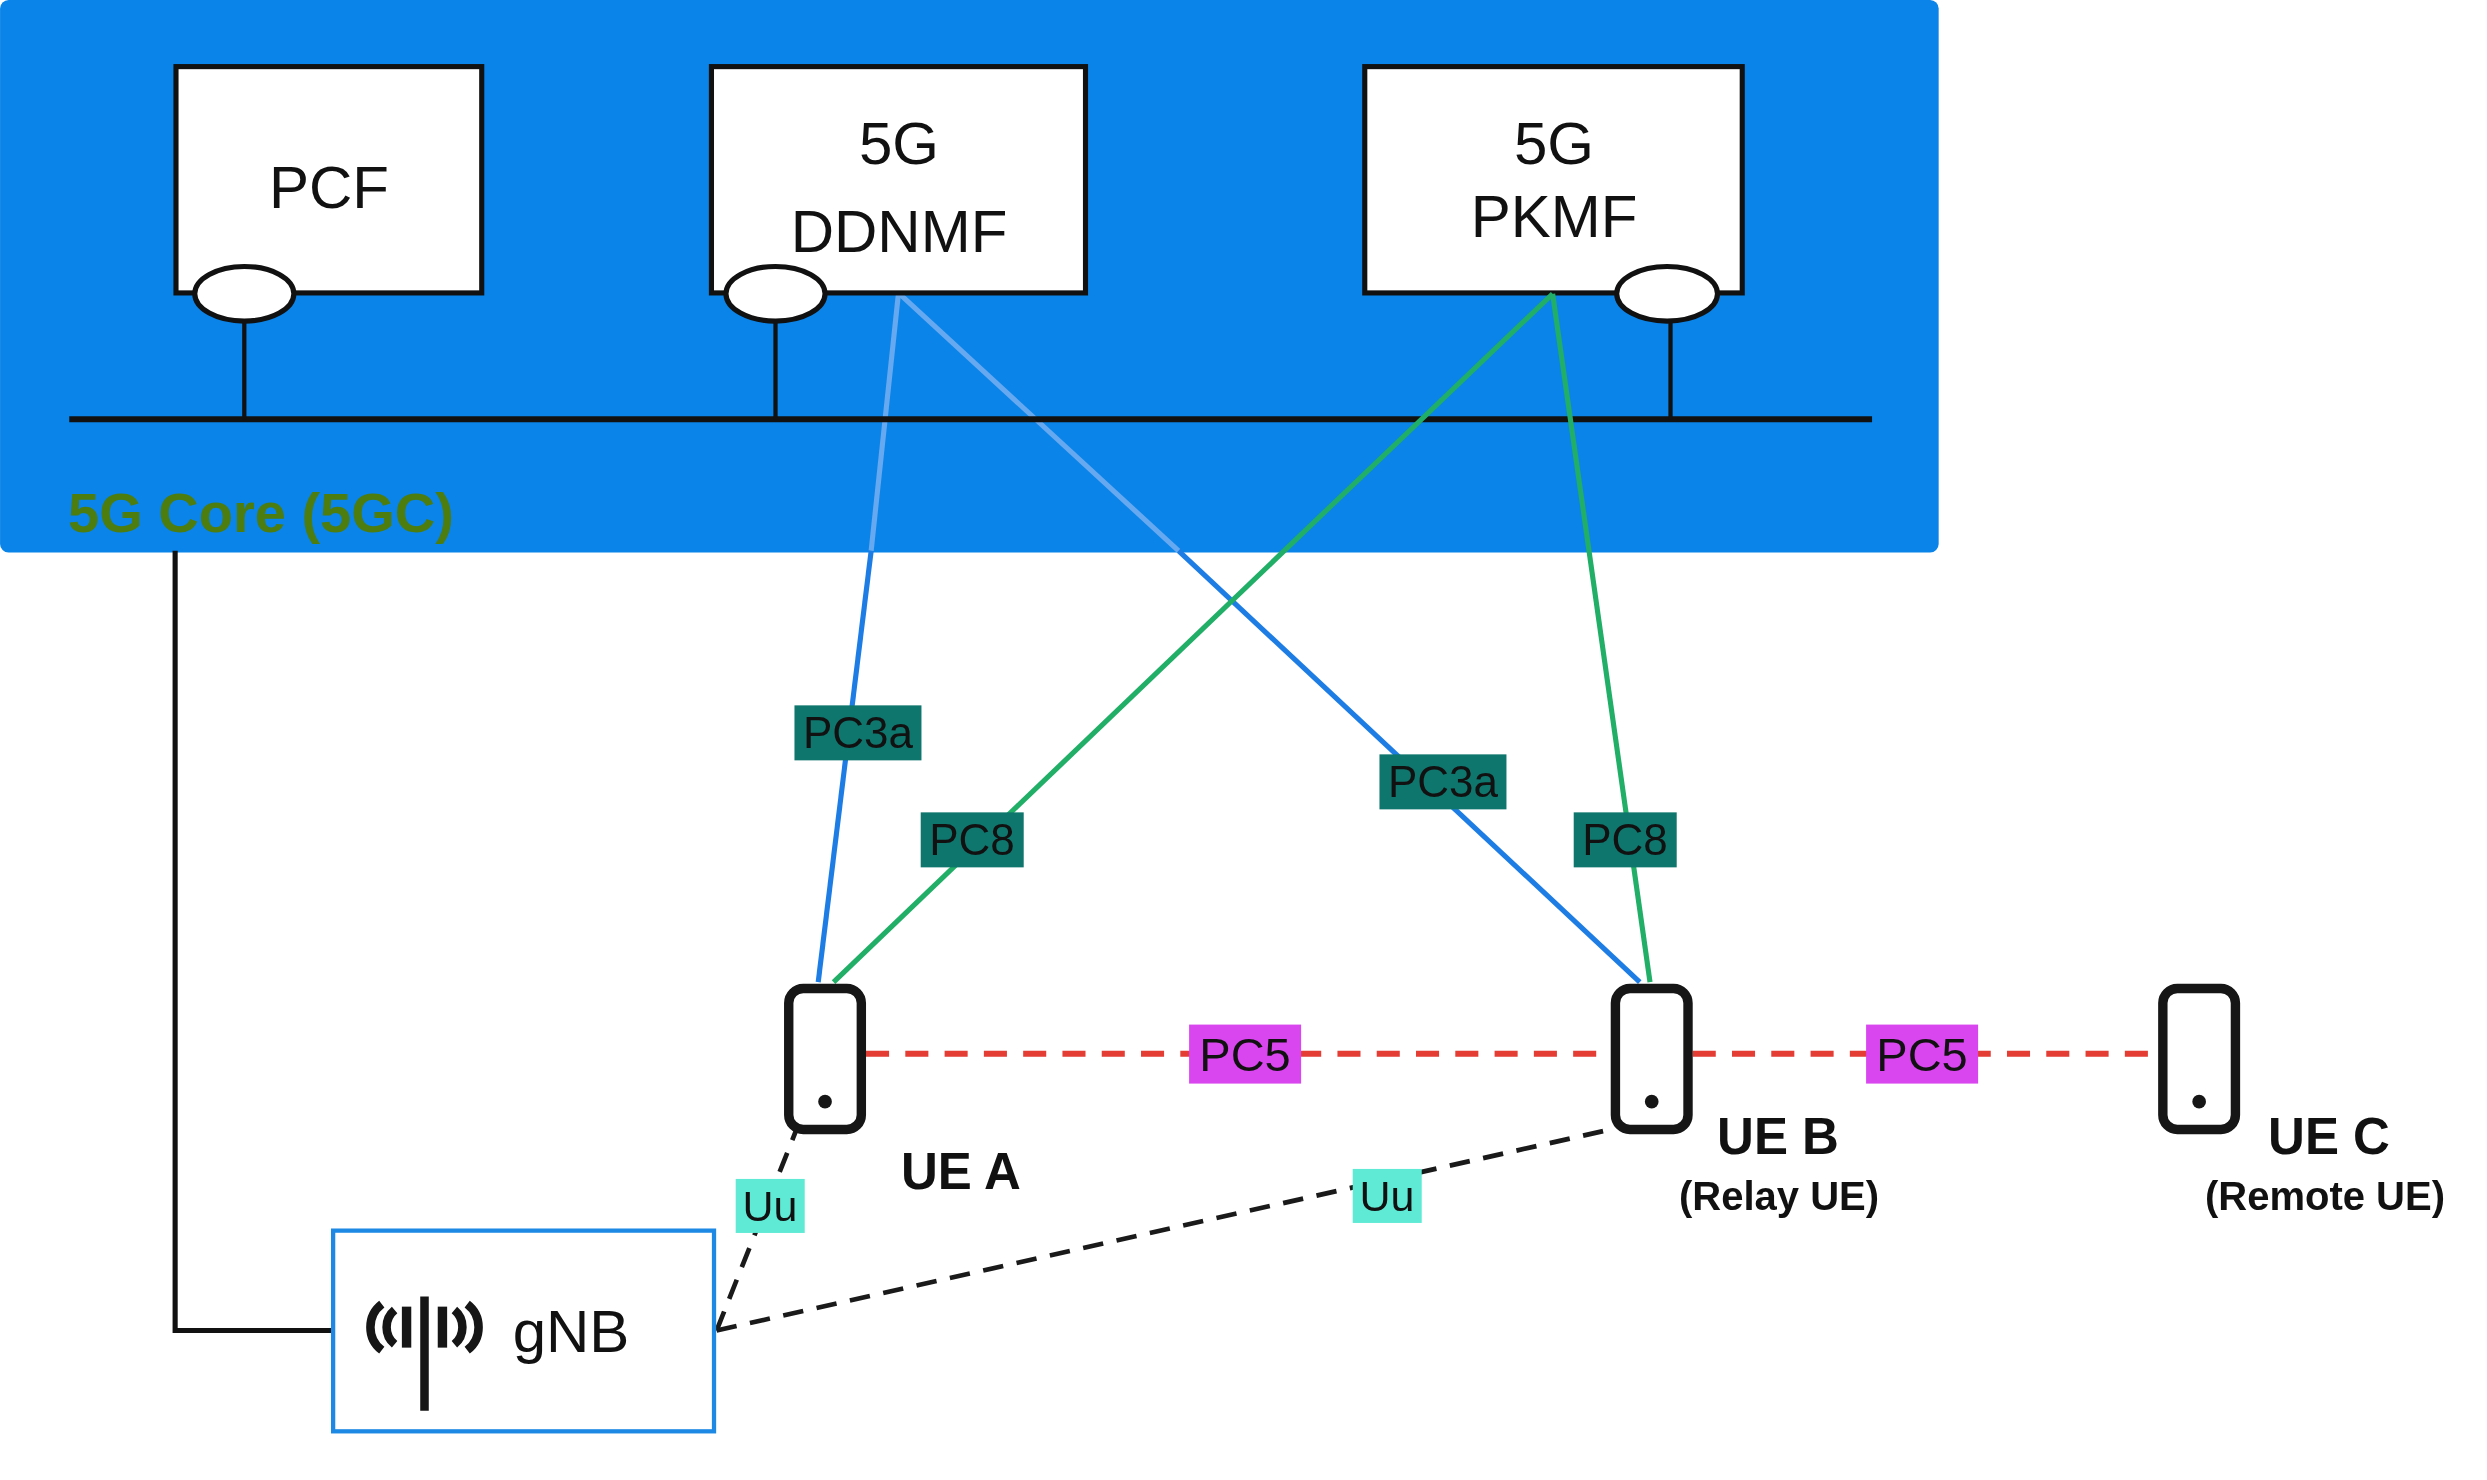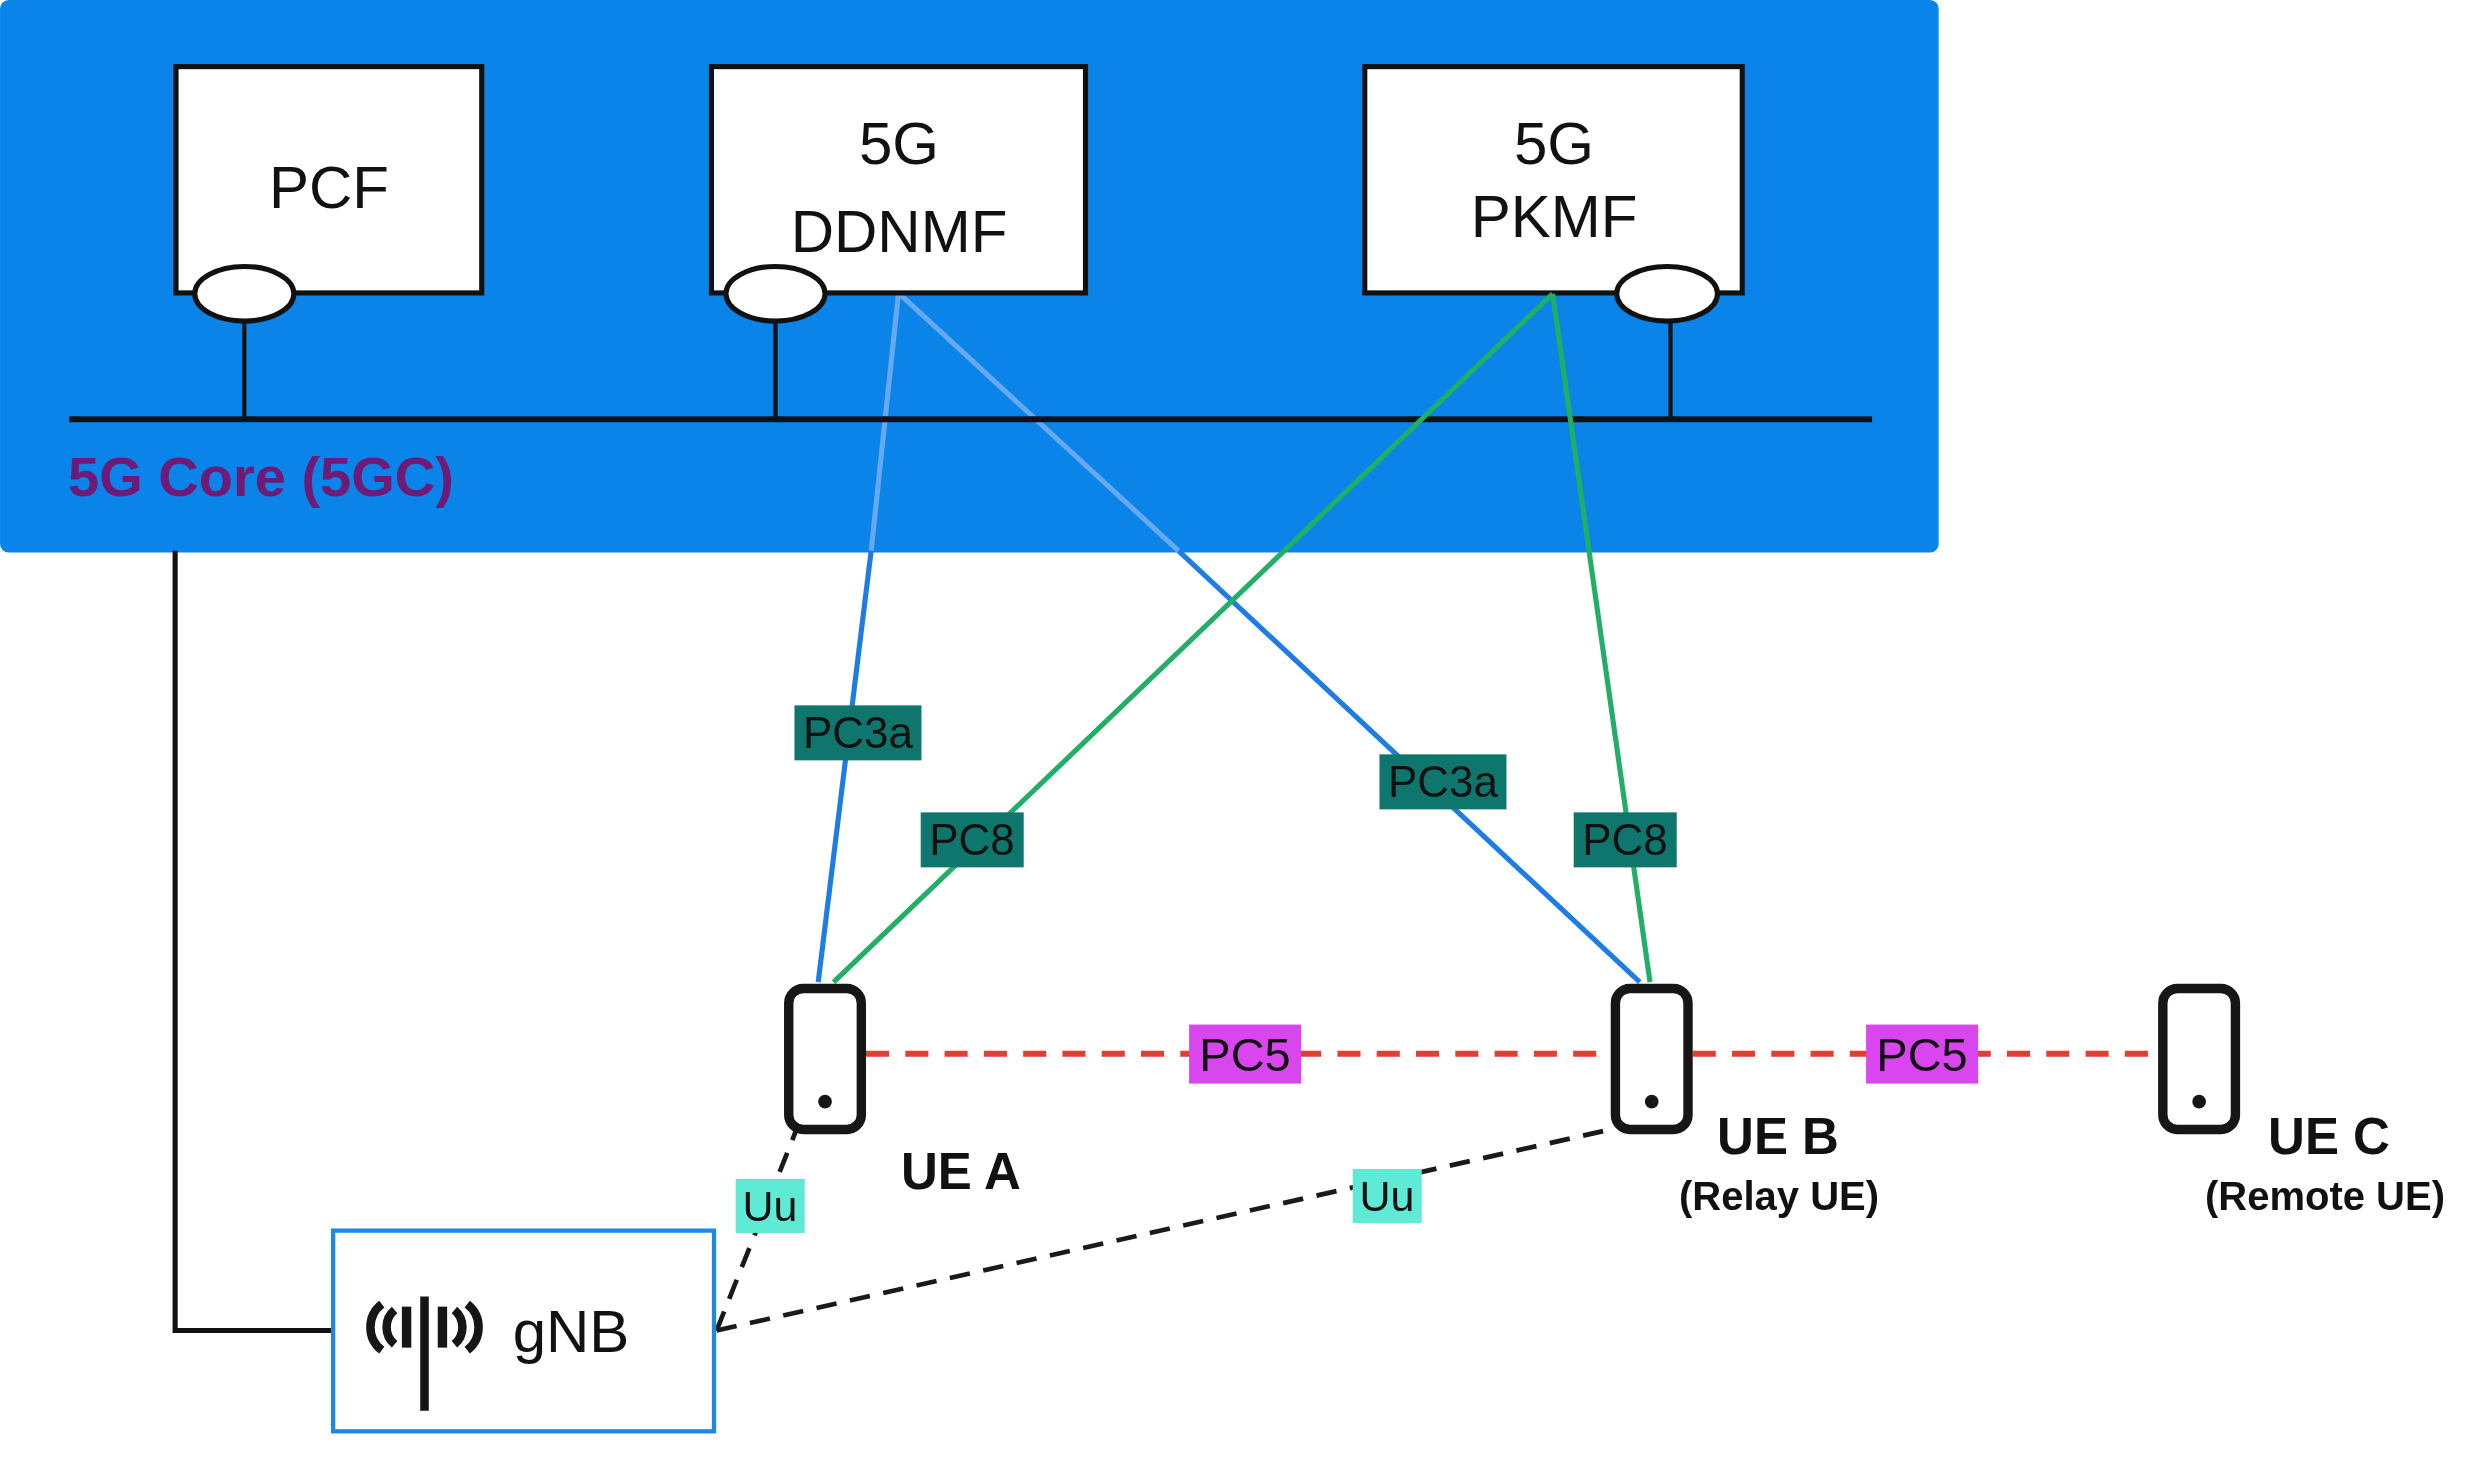--- a/index.html
+++ b/index.html
@@ -31,24 +31,24 @@
     line-height: 1.18;
     text-align: center;
   }
   .lbl.left-anchor {
     transform: translateY(-50%);
     text-align: left;
   }
   .core-title {
     position: absolute;
     left: 68px;
-    top: 444px;
+    top: 480px;
     font-size: 56px;
     font-weight: bold;
-    color: #701a75;
+    color: #4d7c0f;
     white-space: nowrap;
   }
   .node-label { font-size: 60px; font-weight: 400; }
   .if-label   { font-size: 44px; font-weight: 400; background: #0f766e; padding: 1.7px 8.5px; }
   .pc5-label  { font-size: 47px; font-weight: 400; background: #d946ef; padding: 1.7px 10.2px; }
   .uu-label   { font-size: 43px; font-weight: 400; background: #5eead4; padding: 1.7px 6.8px; }
   .ue-name    { font-size: 51px; font-weight: bold; }
   .ue-role    { font-size: 40px; font-weight: bold; }
   .gnb-label  { font-size: 60px; font-weight: 400; }
 </style>

